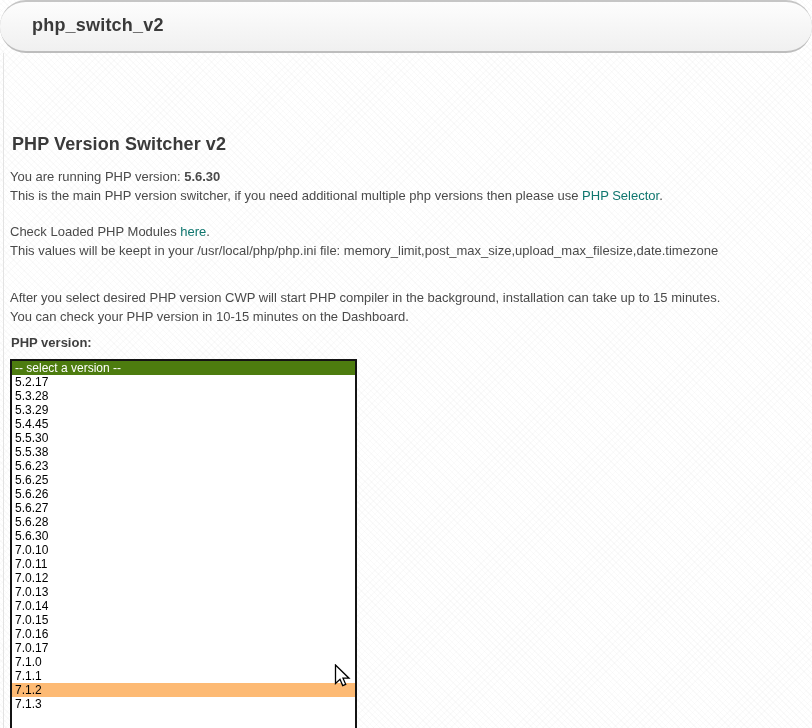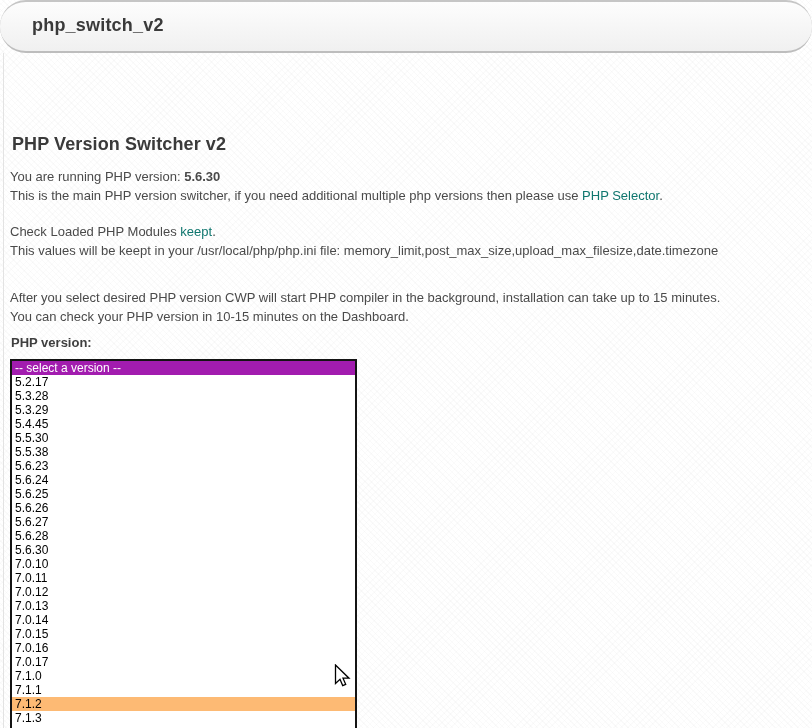--- a/index.html
+++ b/index.html
@@ -42,21 +42,21 @@
   .listbox{
     position:absolute;left:10px;top:306px;width:343px;height:378px;
     border:2px solid #141414;background:#ffffff;
     font-family:"Liberation Sans","DejaVu Sans",sans-serif;
     overflow:hidden;
   }
   .opt{
     height:14px;line-height:14px;font-size:12px;color:#000;
     padding-left:3px;white-space:nowrap;cursor:default;
   }
-  .opt.selected{background:#a21caf;color:#ffffff;}
+  .opt.selected{background:#4d7c0f;color:#ffffff;}
   .opt.highlighted{background:#fdba74;}
   
   .cursor{position:absolute;left:334px;top:664px;width:17px;height:25px;pointer-events:none;}
 </style>
 </head>
 <body>
 
 <div class="titlebar">
   <span class="title">php_switch_v2</span>
 </div>
@@ -66,41 +66,40 @@
 <div class="content">
 
   <div class="page-heading">PHP Version Switcher v2</div>
 
   <div class="para p1">
     <span>You are running PHP version: </span><span class="bold">5.6.30</span><br>
     <span>This is the main PHP version switcher, if you need additional multiple php versions then please use </span><a class="link">PHP Selector</a><span>.</span>
   </div>
 
   <div class="para p2">
-    <span>Check Loaded PHP Modules </span><a class="link">keept</a><span>.</span><br>
+    <span>Check Loaded PHP Modules </span><a class="link">here</a><span>.</span><br>
     <span>This values will be keept in your /usr/local/php/php.ini file: memory_limit,post_max_size,upload_max_filesize,date.timezone</span>
   </div>
 
   <div class="para p3">
     <span>After you select desired PHP version CWP will start PHP compiler in the background, installation can take up to 15 minutes.</span><br>
     <span>You can check your PHP version in 10-15 minutes on the Dashboard.</span>
   </div>
 
   <div class="select-label">PHP version:</div>
 
   <div class="listbox">
       <div class="opt selected">-- select a version --</div>
       <div class="opt">5.2.17</div>
       <div class="opt">5.3.28</div>
       <div class="opt">5.3.29</div>
       <div class="opt">5.4.45</div>
       <div class="opt">5.5.30</div>
       <div class="opt">5.5.38</div>
       <div class="opt">5.6.23</div>
-      <div class="opt">5.6.24</div>
       <div class="opt">5.6.25</div>
       <div class="opt">5.6.26</div>
       <div class="opt">5.6.27</div>
       <div class="opt">5.6.28</div>
       <div class="opt">5.6.30</div>
       <div class="opt">7.0.10</div>
       <div class="opt">7.0.11</div>
       <div class="opt">7.0.12</div>
       <div class="opt">7.0.13</div>
       <div class="opt">7.0.14</div>

